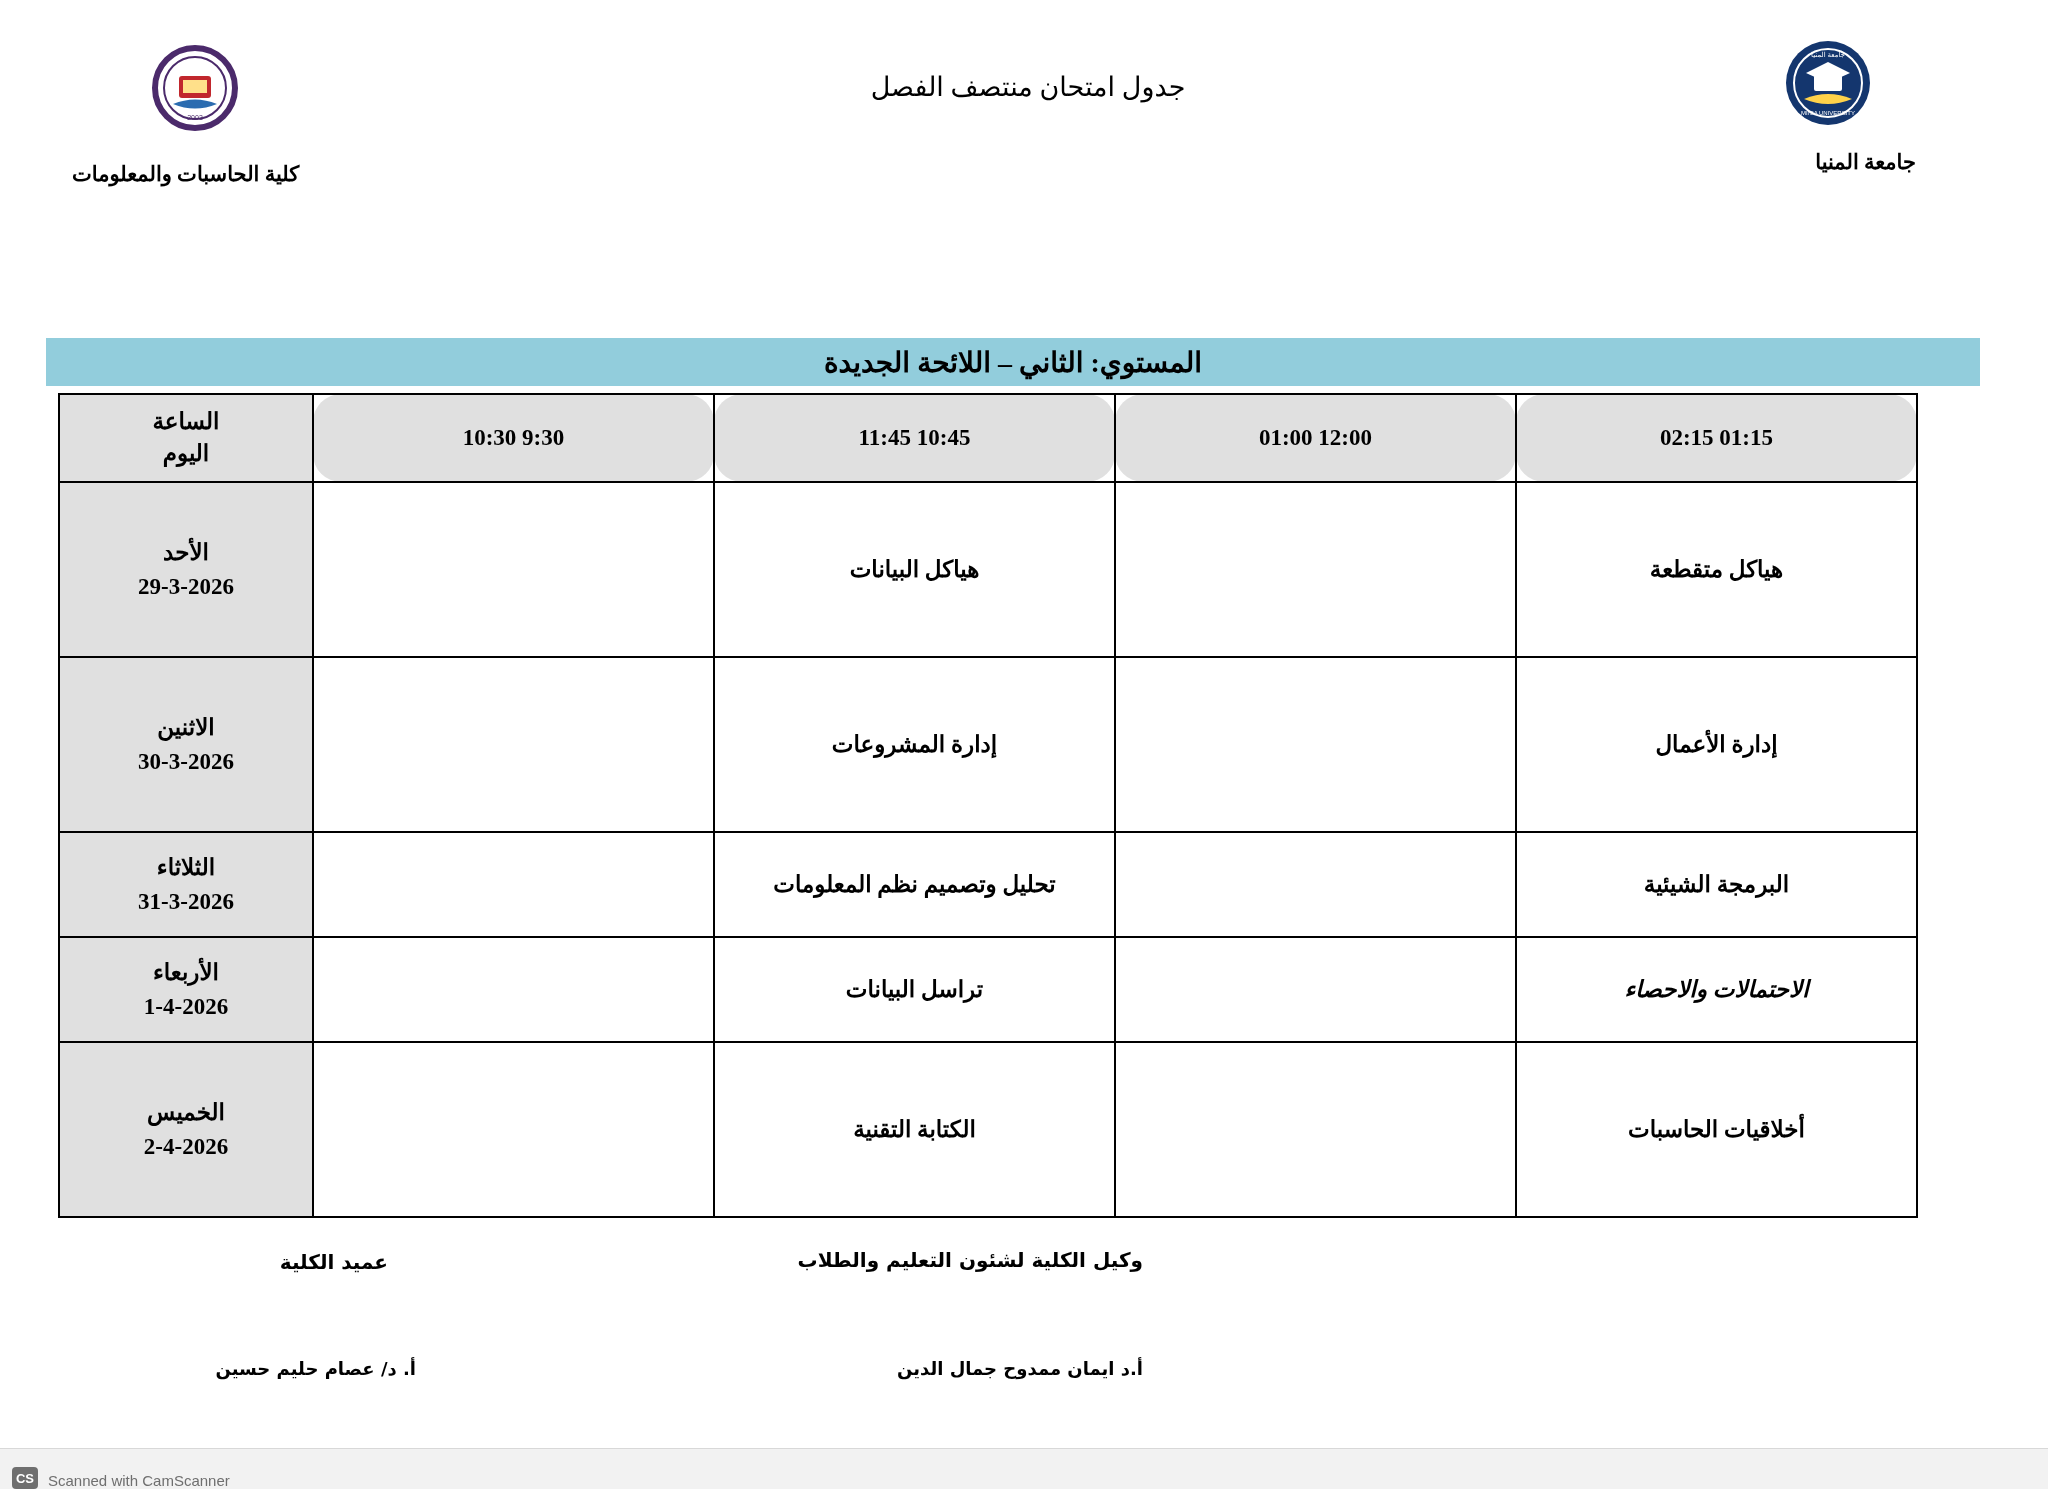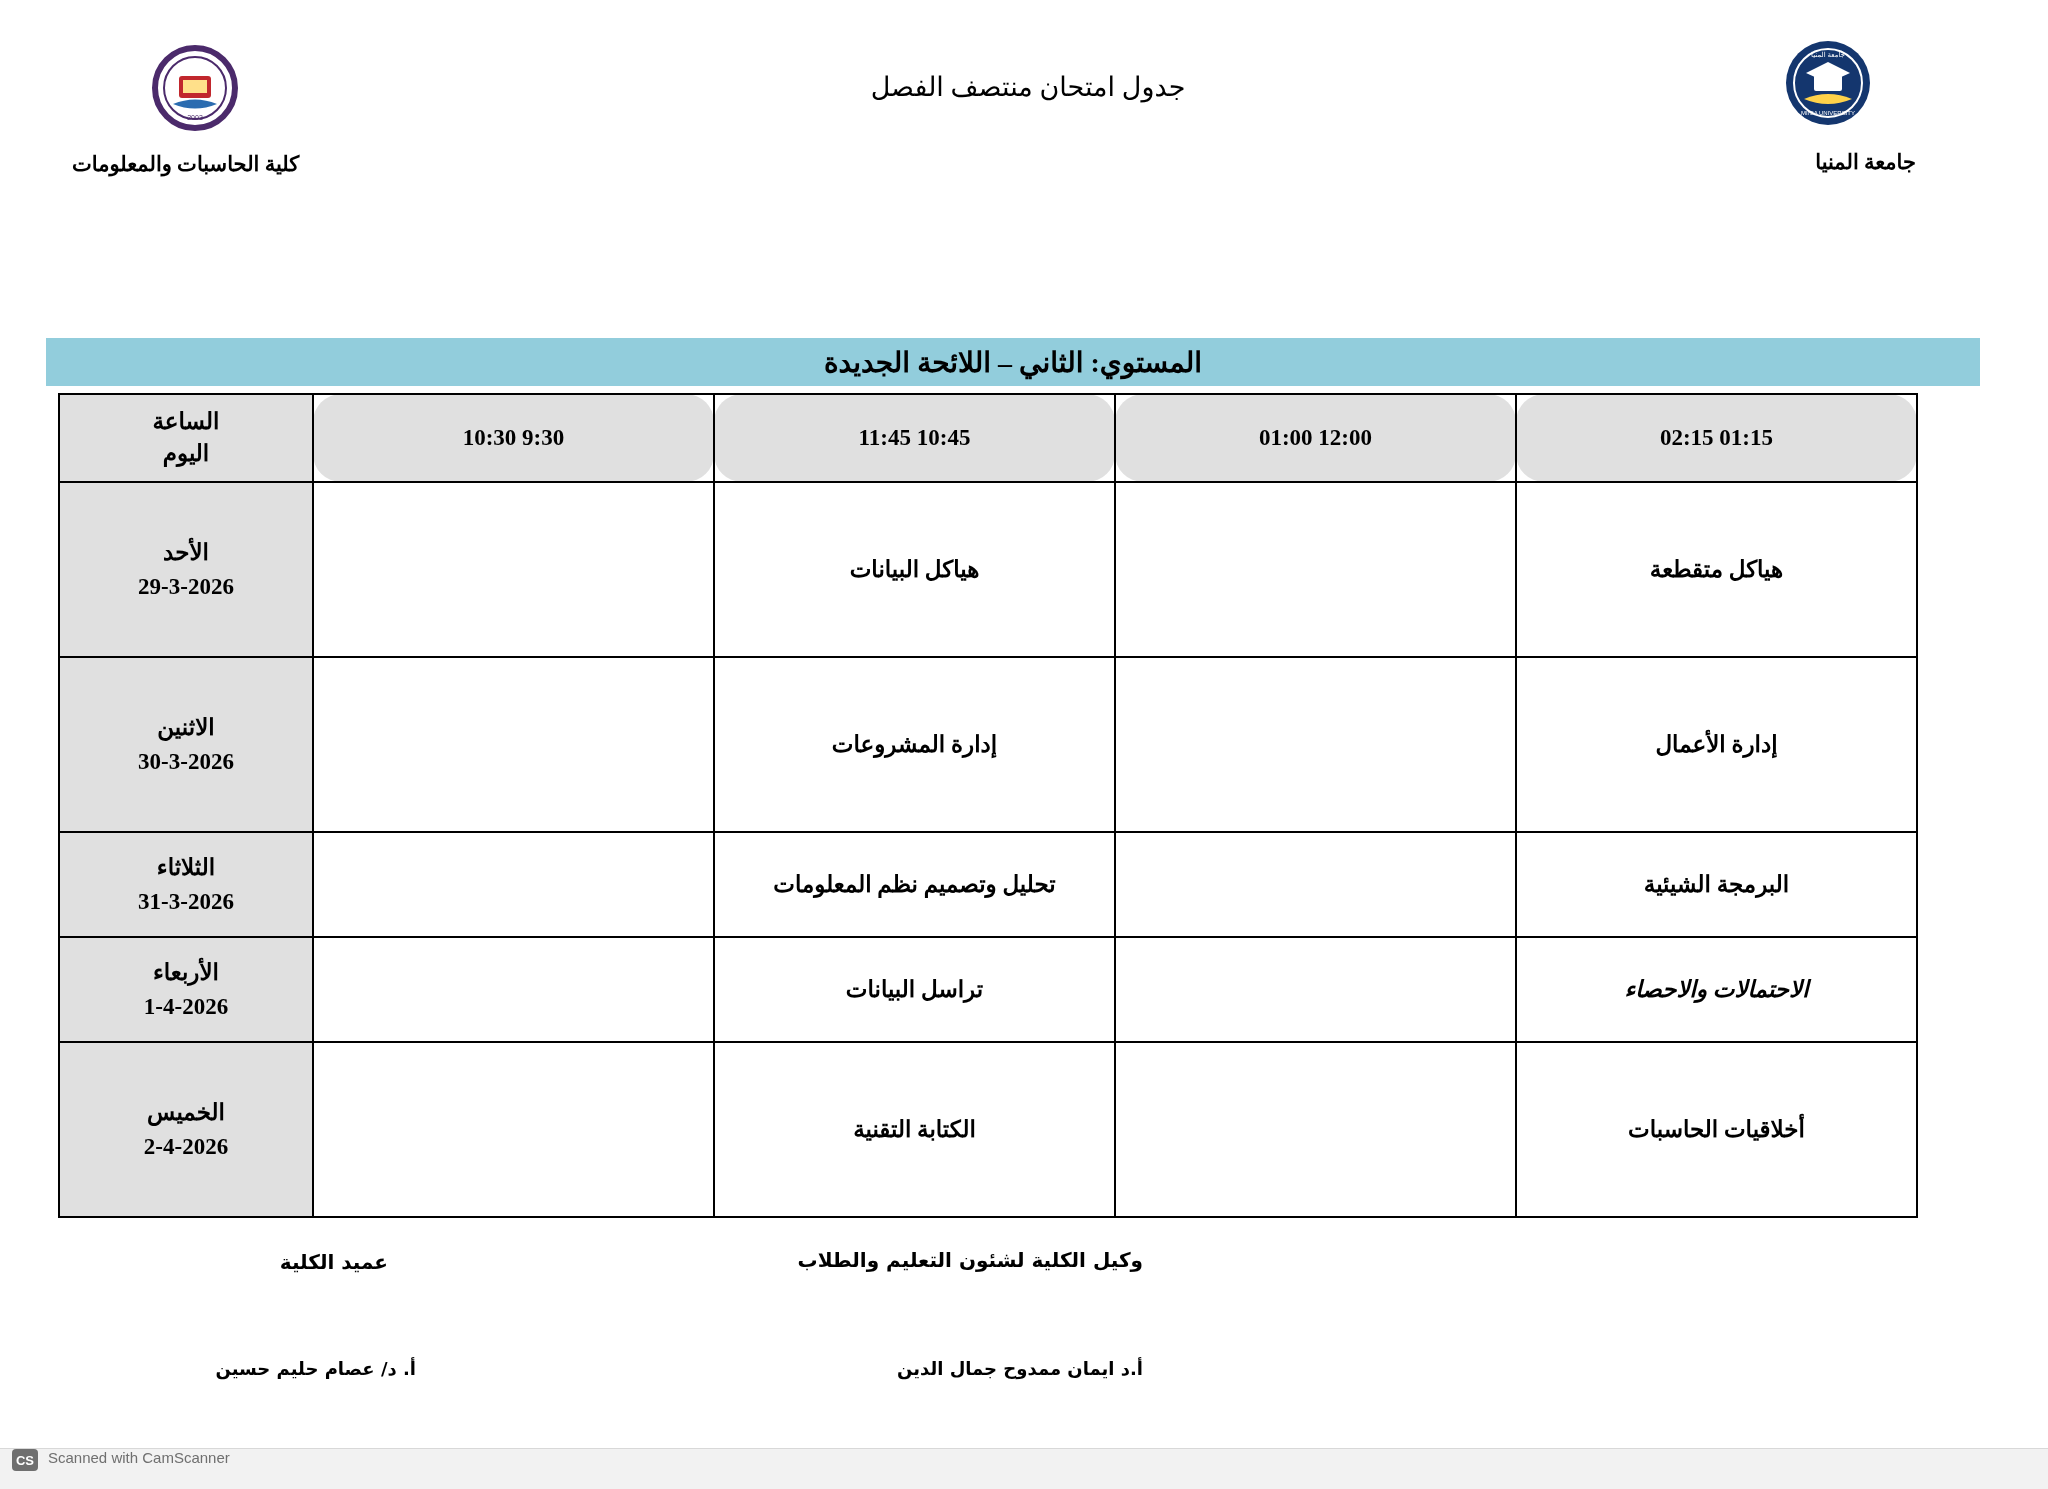--- a/index.html
+++ b/index.html
@@ -35,21 +35,21 @@
   }
   .logo-left { left: 140px; top: 35px; }
   .logo-right { right: 165px; top: 30px; }
 
   .logo-caption {
     position: absolute;
     font-size: 21px;
     font-weight: bold;
     white-space: nowrap;
   }
-  .logo-caption-left { left: 72px; top: 152px; }
+  .logo-caption-left { left: 72px; top: 162px; }
   .logo-caption-right { right: 132px; top: 150px; }
 
   .title-block {
     position: absolute;
     left: 0;
     right: 0;
     top: 70px;
     text-align: center;
     margin-left: 8px;
   }
@@ -145,21 +145,21 @@
   
   .scan-bar {
     position: absolute;
     left: 0;
     bottom: 0;
     width: 2048px;
     height: 40px;
     background: #f2f2f2;
     border-top: 1px solid #d8d8d8;
     display: flex;
-    align-items: flex-start;
+    align-items: flex-end;
     direction: ltr;
   }
   .cs-badge {
     margin-left: 12px;
     width: 26px;
     height: 22px;
     border-radius: 4px;
     background: #6f6f6f;
     color: #fff;
     font-family: "Liberation Sans", sans-serif;

